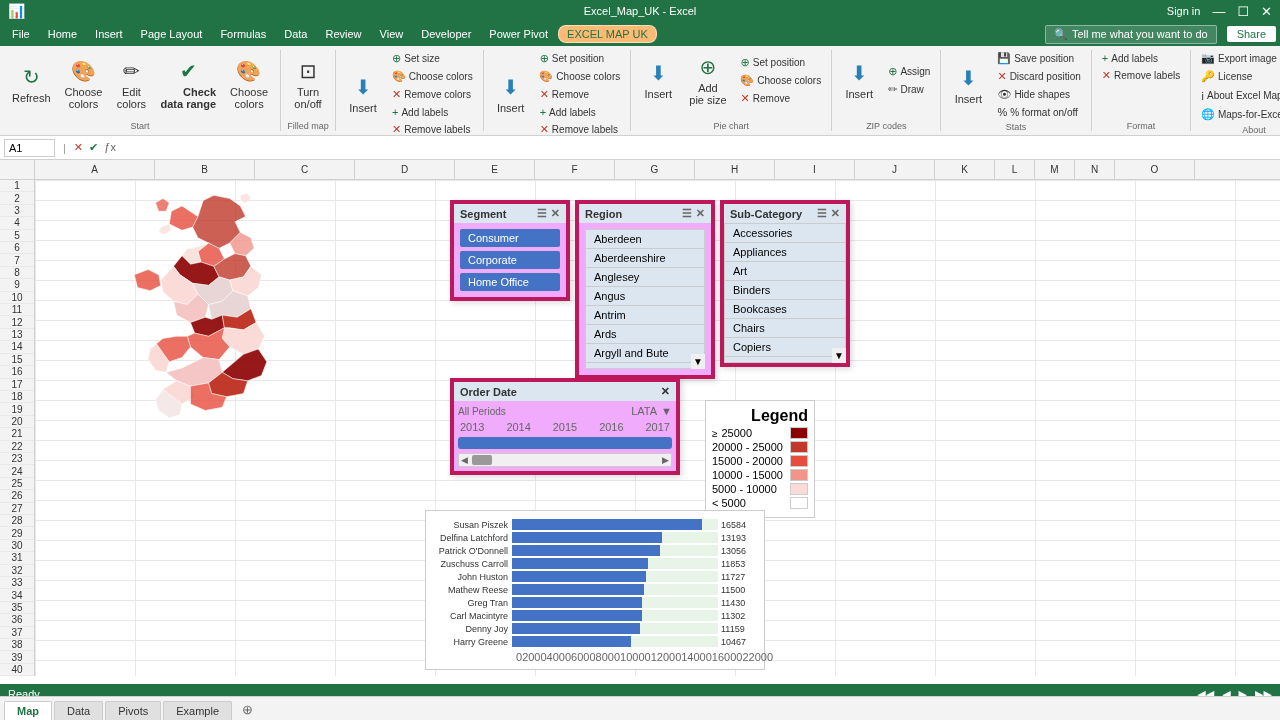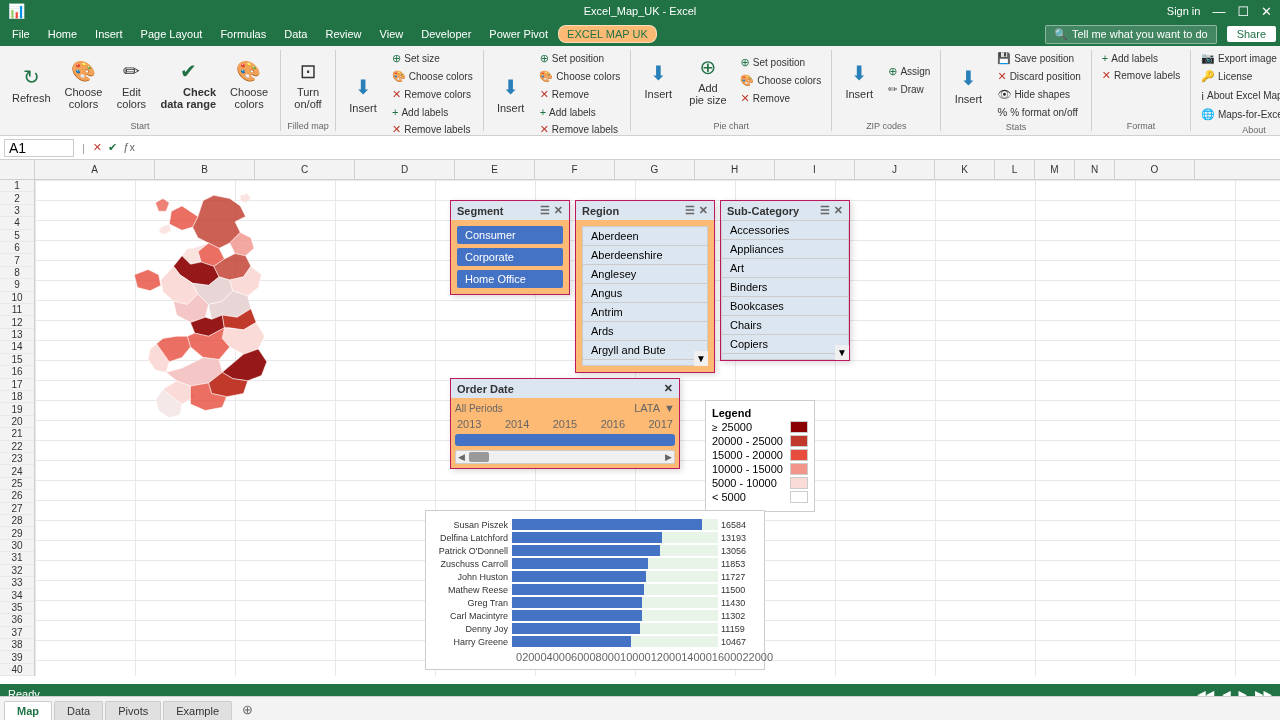--- a/index.html
+++ b/index.html
@@ -123,24 +123,24 @@
     .formula-bar {
       height: 24px;
       display: flex;
       align-items: center;
       border-bottom: 1px solid #d0d0d0;
       background: white;
       padding: 0 4px;
       gap: 4px;
     }
     .name-box {
-      width: 70px;
+      width: 51px;
       border: 1px solid #ccc;
       padding: 1px 4px;
-      font-size: 14px;
+      font-size: 11px;
       height: 18px;
     }
     .formula-bar-sep { color: #999; margin: 0 4px; }
     .formula-icons { display: flex; gap: 6px; color: #666; font-size: 13px; }
     .formula-input { flex: 1; border: none; outline: none; font-size: 11px; }
 
     
     .sheet-area {
       display: flex;
       flex-direction: column;
@@ -217,22 +217,22 @@
       height: 530px;
     }
     .uk-map {
       width: 100%;
       height: 100%;
     }
 
     
     .panel {
       position: absolute;
-      background: #fdba74;
-      border: 1px solid #be185d;
+      background: #f0abfc;
+      border: 4px solid #be185d;
       box-shadow: 2px 2px 6px rgba(0,0,0,0.15);
     }
     .panel-header {
       background: #dce6f1;
       padding: 3px 6px;
       display: flex;
       align-items: center;
       justify-content: space-between;
       font-size: 11px;
       font-weight: 600;
@@ -305,21 +305,21 @@
     
     .legend-panel {
       position: absolute;
       top: 400px;
       left: 670px;
       background: white;
       padding: 6px;
       border: 1px solid #ccc;
       width: 110px;
     }
-    .legend-title { font-size: 11px; font-weight: 600; text-align: left; }
+    .legend-title { font-size: 16px; font-weight: 600; text-align: right; }
     .legend-item { display: flex; align-items: center; gap: 4px; margin: 2px 0; font-size: 10px; }
     .legend-color { width: 18px; height: 12px; border: 1px solid #ccc; }
 
     
     .chart-panel {
       position: absolute;
       top: 490px;
       left: 390px;
       width: 330px;
       background: white;

